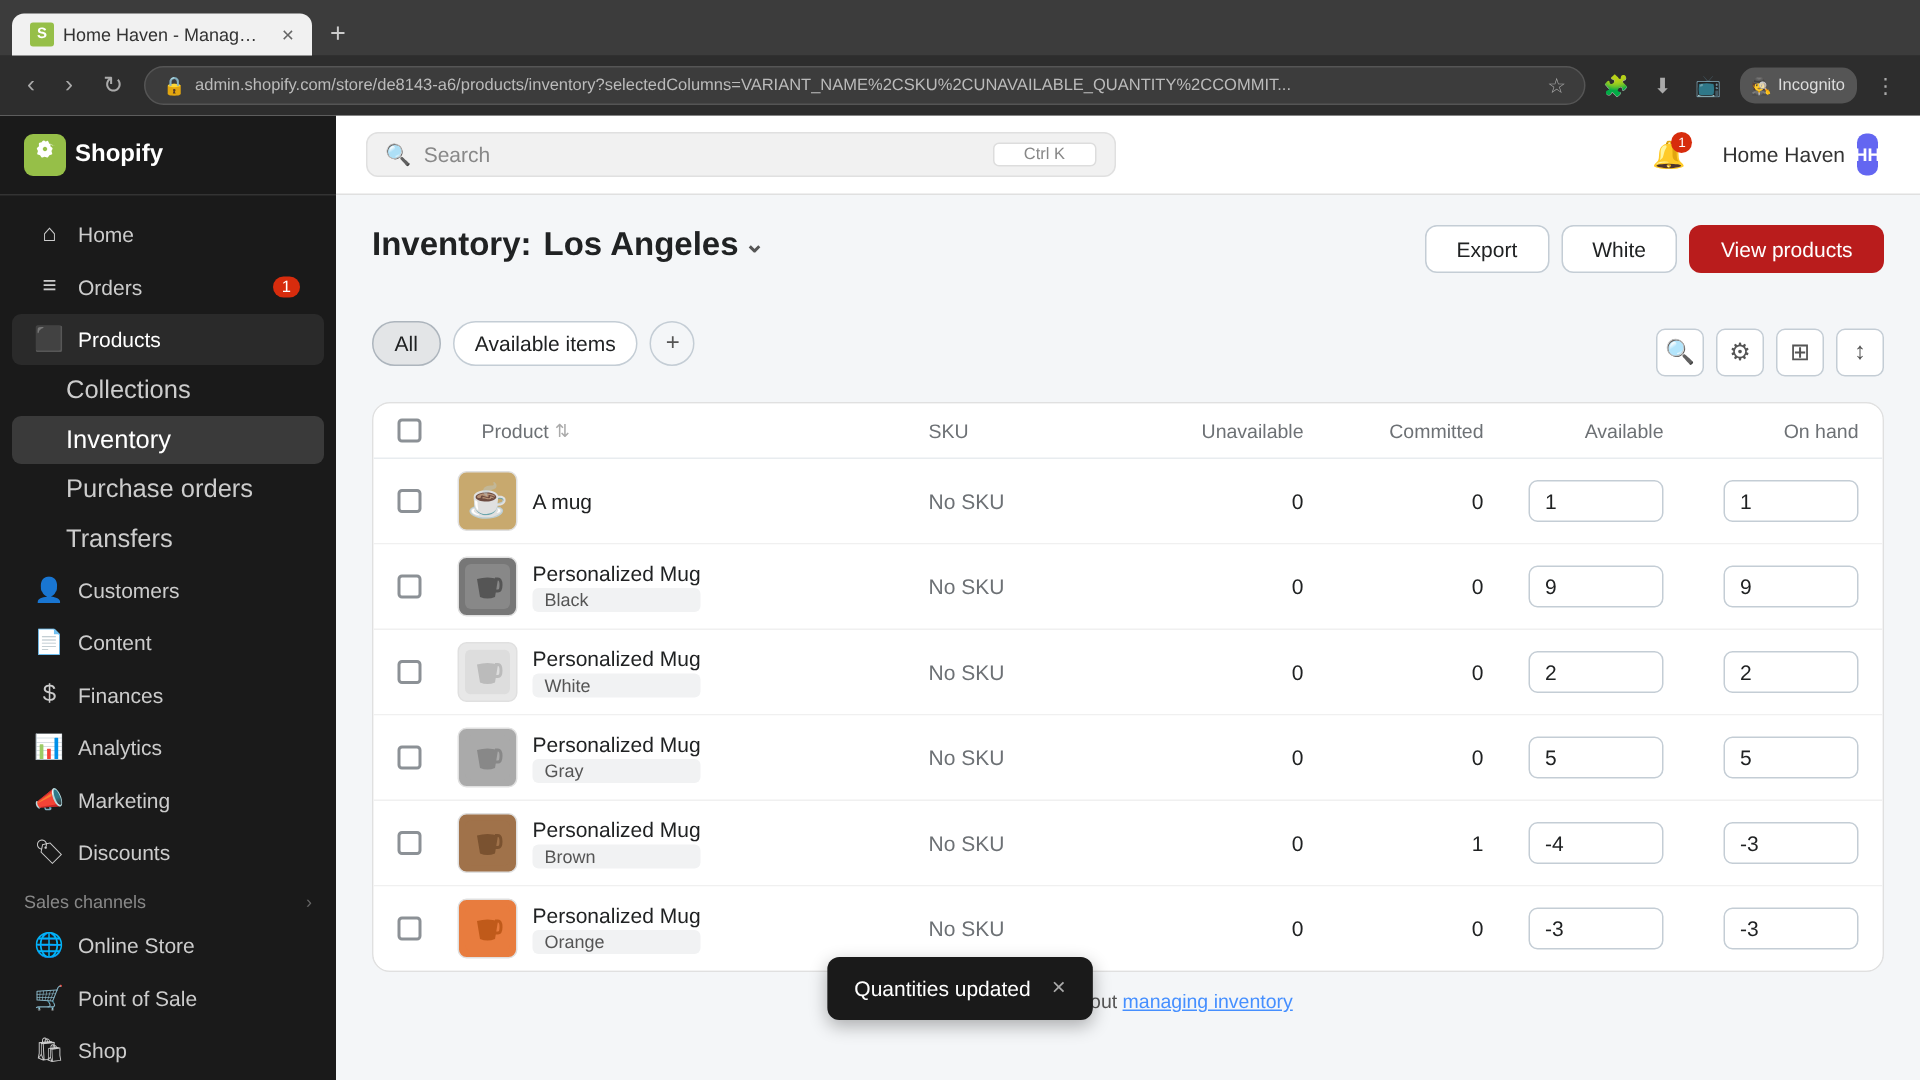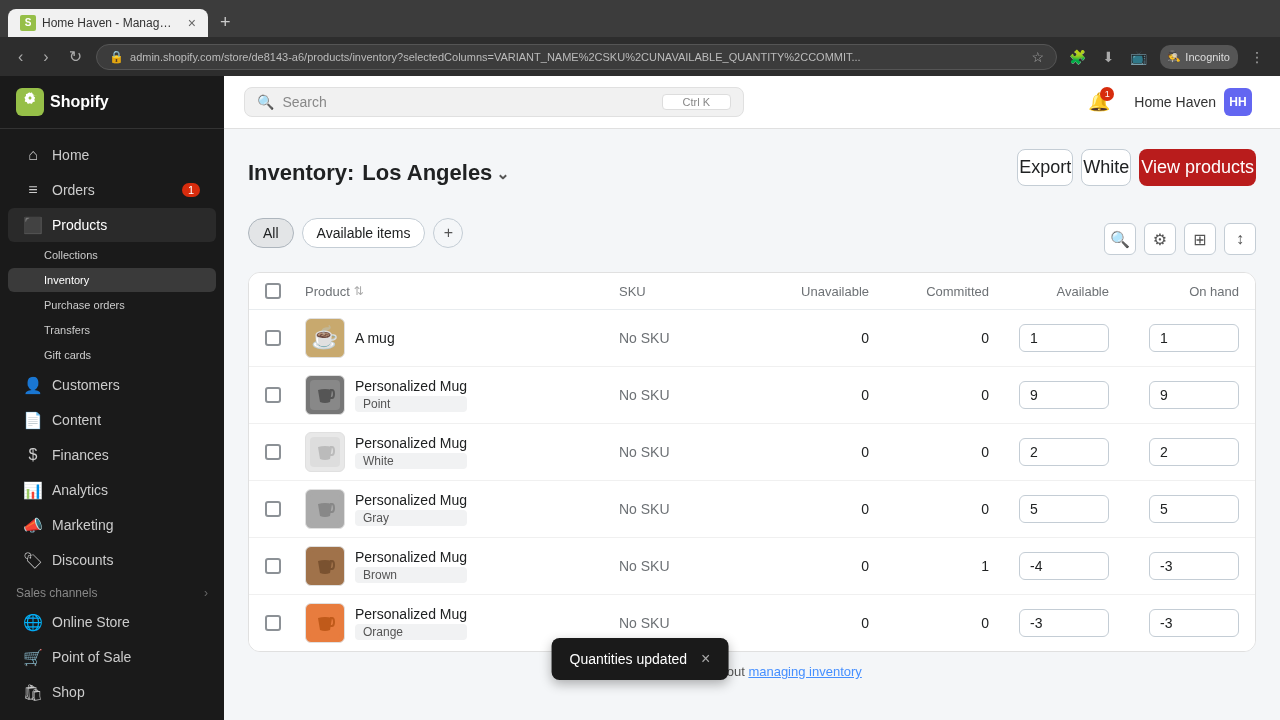--- a/index.html
+++ b/index.html
@@ -28,21 +28,21 @@
     
     .sidebar { width: 224px; background: #1a1a1a; color: #ccc; display: flex; flex-direction: column; overflow-y: auto; flex-shrink: 0; }
     .sidebar-header { display: flex; align-items: center; gap: 10px; padding: 12px 16px; border-bottom: 1px solid #333; }
     .shopify-logo { display: flex; align-items: center; gap: 6px; }
     .shopify-logo .logo-icon { width: 28px; height: 28px; background: #96bf48; border-radius: 6px; display: flex; align-items: center; justify-content: center; }
     .shopify-logo .logo-text { color: white; font-size: 16px; font-weight: 600; }
 
     .sidebar-nav { flex: 1; padding: 8px 0; }
     .nav-item { display: flex; align-items: center; gap: 10px; padding: 8px 16px; cursor: pointer; border-radius: 6px; margin: 1px 8px; font-size: 14px; color: #ccc; text-decoration: none; }
     .nav-item.active { background: #2a2a2a; color: white; }
-    .nav-item.sub-item { padding: 6px 16px 6px 36px; font-size: 11px; }
+    .nav-item.sub-item { padding: 6px 16px 6px 36px; font-size: 17px; }
     .nav-item.sub-item.active { background: #3a3a3a; color: white; }
     .nav-icon { width: 18px; height: 18px; display: flex; align-items: center; justify-content: center; flex-shrink: 0; font-size: 16px; }
     .nav-label { flex: 1; }
     .nav-badge { background: #d72c0d; color: white; font-size: 11px; padding: 1px 6px; border-radius: 10px; }
     .nav-chevron { color: #666; font-size: 12px; }
 
     .sidebar-section-header { padding: 8px 16px 4px; font-size: 12px; color: #888; display: flex; align-items: center; justify-content: space-between; }
     .sidebar-section-header .chevron { cursor: pointer; }
 
     
@@ -52,50 +52,50 @@
     .topbar { background: white; border-bottom: 1px solid #e0e0e0; padding: 8px 20px; display: flex; align-items: center; gap: 12px; }
     .search-bar { flex: 1; max-width: 500px; display: flex; align-items: center; gap: 8px; background: #f1f1f1; border: 1px solid #e0e0e0; border-radius: 8px; padding: 6px 12px; cursor: text; }
     .search-icon { color: #888; font-size: 14px; }
     .search-placeholder { color: #888; font-size: 14px; flex: 1; }
     .search-shortcut { background: white; border: 1px solid #ddd; border-radius: 4px; padding: 1px 20px; font-size: 11px; color: #888; }
     .topbar-right { display: flex; align-items: center; gap: 12px; margin-left: auto; }
     .topbar-icon-btn { background: none; border: none; cursor: pointer; color: #555; font-size: 18px; padding: 4px; position: relative; }
     .notification-badge { position: absolute; top: 0; right: 0; background: #d72c0d; color: white; font-size: 9px; width: 14px; height: 14px; border-radius: 50%; display: flex; align-items: center; justify-content: center; }
     .user-menu { display: flex; align-items: center; gap: 8px; cursor: pointer; padding: 4px 8px; border-radius: 6px; }
     .user-name { font-size: 14px; color: #333; }
-    .user-avatar { width: 28px; height: 28px; background: #6366f1; border-radius: 6px; display: flex; align-items: center; justify-content: center; color: white; font-size: 12px; font-weight: 600; }
+    .user-avatar { width: 14px; height: 28px; background: #6366f1; border-radius: 6px; display: flex; align-items: center; justify-content: center; color: white; font-size: 12px; font-weight: 600; }
 
     
     .page-content { flex: 1; overflow-y: auto; background: #f4f6f8; padding: 20px 24px; position: relative; }
 
-    .page-header { display: flex; align-items: flex-end; justify-content: space-between; margin-bottom: 16px; gap: 40px; }
+    .page-header { display: flex; align-items: flex-start; justify-content: space-between; margin-bottom: 16px; gap: 40px; }
     .page-title-group { display: flex; align-items: center; gap: 8px; }
     .page-title { font-size: 22px; font-weight: 600; color: #202223; }
     .location-selector { display: flex; align-items: center; gap: 4px; font-size: 22px; font-weight: 600; color: #202223; cursor: pointer; }
     .location-caret { color: #555; font-size: 16px; }
     .page-actions { display: flex; gap: 8px; }
-    .btn { padding: 7px 1px; border-radius: 8px; font-size: 18px; cursor: pointer; font-weight: 500; border: 1px solid transparent; }
+    .btn { padding: 7px 20px; border-radius: 8px; font-size: 14px; cursor: pointer; font-weight: 500; border: 1px solid transparent; }
     .btn-default { background: white; border-color: #c4cdd5; color: #202223; }
     .btn-primary { background: #b91c1c; color: white; }
 
     
     .filter-bar { display: flex; align-items: center; gap: 8px; margin-bottom: 12px; }
     .filter-tab { padding: 6px 14px; border-radius: 20px; font-size: 14px; cursor: pointer; border: 1px solid #c4cdd5; background: white; color: #202223; }
     .filter-tab.active { background: #e3e5e7; border-color: #adb5bd; font-weight: 500; }
     .filter-add { background: none; border: 1px solid #c4cdd5; border-radius: 20px; width: 30px; height: 30px; display: flex; align-items: center; justify-content: center; cursor: pointer; color: #555; font-size: 16px; }
 
     
     .table-actions { display: flex; align-items: center; gap: 8px; margin-left: auto; }
     .icon-btn { background: white; border: 1px solid #c4cdd5; border-radius: 6px; width: 32px; height: 32px; display: flex; align-items: center; justify-content: center; cursor: pointer; color: #555; font-size: 16px; }
 
     
     .table-container { background: white; border-radius: 12px; border: 1px solid #e0e0e0; overflow: hidden; }
     .table-header-row { display: grid; grid-template-columns: 40px 1fr 120px 130px 120px 120px 130px; align-items: center; padding: 10px 16px; border-bottom: 1px solid #e8ecef; background: white; }
     .col-header { font-size: 13px; color: #6d7175; font-weight: 500; display: flex; align-items: center; gap: 4px; }
-    .col-header.sortable { cursor: pointer; }
+    .col-header.sortable { cursor: pointer; margin-left: 16px; }
     .col-header.right { justify-content: flex-end; }
     .sort-icon { font-size: 12px; color: #aaa; }
     .table-row { display: grid; grid-template-columns: 40px 1fr 120px 130px 120px 120px 130px; align-items: center; padding: 8px 16px; border-bottom: 1px solid #f0f0f0; background: white; }
     .table-row:last-child { border-bottom: none; }
     .checkbox-cell { display: flex; align-items: center; }
     .checkbox { width: 16px; height: 16px; border: 2px solid #8c9196; border-radius: 3px; cursor: pointer; }
     .product-cell { display: flex; align-items: center; gap: 10px; }
     .product-thumb { width: 40px; height: 40px; border-radius: 6px; object-fit: cover; background: #e8e8e8; overflow: hidden; display: flex; align-items: center; justify-content: center; font-size: 20px; border: 1px solid #e0e0e0; }
     .product-info { display: flex; flex-direction: column; gap: 2px; }
     .product-name { font-size: 14px; color: #202223; font-weight: 500; }
@@ -180,23 +180,20 @@
       </a>
       <a class="nav-item sub-item active">
         <span class="nav-label">Inventory</span>
       </a>
       <a class="nav-item sub-item">
         <span class="nav-label">Purchase orders</span>
       </a>
       <a class="nav-item sub-item">
         <span class="nav-label">Transfers</span>
       </a>
-      <a class="nav-item sub-item">
-        <span class="nav-label">Gift cards</span>
-      </a>
       <a class="nav-item">
         <span class="nav-icon">👤</span>
         <span class="nav-label">Customers</span>
       </a>
       <a class="nav-item">
         <span class="nav-icon">📄</span>
         <span class="nav-label">Content</span>
       </a>
       <a class="nav-item">
         <span class="nav-icon">$</span>
@@ -330,21 +327,21 @@
           <div class="product-cell">
             <div class="product-thumb" style="background:#777; font-size:18px; display:flex; align-items:center; justify-content:center; color:#333;">
               <svg width="30" height="30" viewBox="0 0 30 30" fill="none">
                   <rect width="30" height="30" rx="4" fill="#888"></rect>
                   <path d="M8 10 Q15 8 22 10 L20 22 Q15 24 10 22 Z" fill="#555"></path>
                   <path d="M20 10 L22 10 Q24 10 24 14 Q24 18 22 18 L20 18" stroke="#555" stroke-width="2" fill="none"></path>
                 </svg>
             </div>
             <div class="product-info">
               <span class="product-name">Personalized Mug</span>
-              <span class="product-variant">Point</span>
+              <span class="product-variant">Black</span>
             </div>
           </div>
           <div class="sku-cell">No SKU</div>
           <div class="num-cell">0</div>
           <div class="num-cell">0</div>
           <div class="input-cell">
             <input class="num-input" type="text" value="9" style="">
           </div>
           <div class="input-cell">
             <input class="num-input" type="text" value="9" style="">

